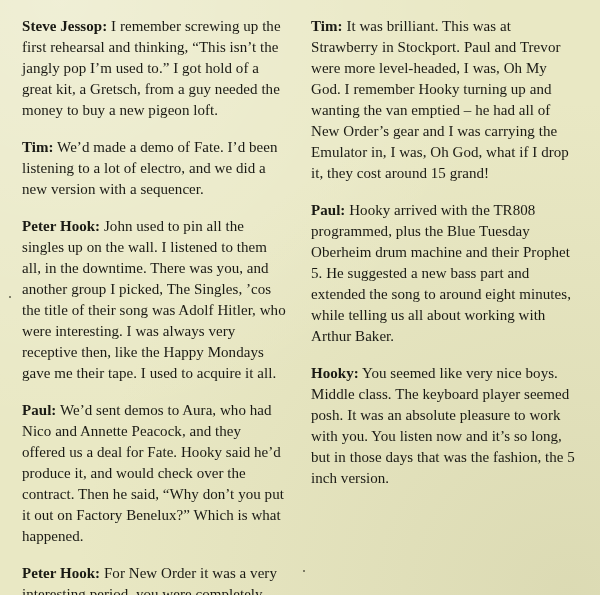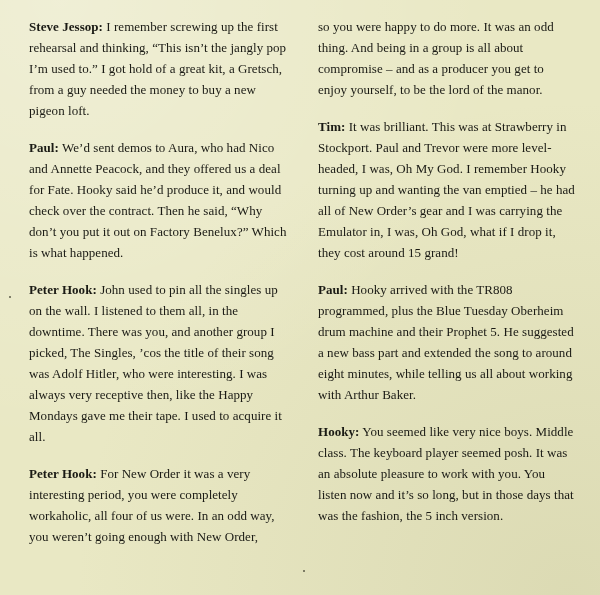--- a/index.html
+++ b/index.html
@@ -29,22 +29,22 @@
   .columns {
     display: flex;
     gap: 24px;
     height: 100%;
   }
   .col {
     width: 265px;
     flex: 0 0 265px;
   }
   .para {
-    margin: 0 0 16px 7px;
-    font-size: 13px;
+    margin: 0 0 16px 0;
+    font-size: 15px;
     line-height: 21px;
     text-align: left;
     letter-spacing: 0.05px;
   }
   .para:last-child {
     margin-bottom: 0;
   }
   .spk {
     font-weight: bold;
   }
@@ -63,26 +63,26 @@
 <body>
 
 <div class="page">
   <span class="dot dot-left"></span>
   <span class="dot dot-right"></span>
 
   <div class="columns">
 
     <div class="col">
       <p class="para"><span class="spk">Steve Jessop:</span><span> I remember screwing up the first rehearsal and thinking, “This isn’t the jangly pop I’m used to.” I got hold of a great kit, a Gretsch, from a guy needed the money to buy a new pigeon loft.</span></p>
+      <p class="para"><span class="spk">Tim:</span><span> We’d made a demo of Fate. I’d been listening to a lot of electro, and we did a new version with a sequencer.</span></p>
+      <p class="para"><span class="spk">Peter Hook:</span><span> John used to pin all the singles up on the wall. I listened to them all, in the downtime. There was you, and another group I picked, The Singles, ’cos the title of their song was Adolf Hitler, who were interesting. I was always very receptive then, like the Happy Mondays gave me their tape. I used to acquire it all.</span></p>
       <p class="para"><span class="spk">Paul:</span><span> We’d sent demos to Aura, who had Nico and Annette Peacock, and they offered us a deal for Fate. Hooky said he’d produce it, and would check over the contract. Then he said, “Why don’t you put it out on Factory Benelux?” Which is what happened.</span></p>
-      <p class="para"><span class="spk">Peter Hook:</span><span> John used to pin all the singles up on the wall. I listened to them all, in the downtime. There was you, and another group I picked, The Singles, ’cos the title of their song was Adolf Hitler, who were interesting. I was always very receptive then, like the Happy Mondays gave me their tape. I used to acquire it all.</span></p>
       <p class="para"><span class="spk">Peter Hook:</span><span> For New Order it was a very interesting period, you were completely workaholic, all four of us were. In an odd way, you weren’t going enough with New Order,</span></p>
     </div>
 
     <div class="col">
-      <p class="para"><span class="spk"></span><span>so you were happy to do more. It was an odd thing. And being in a group is all about compromise – and as a producer you get to enjoy yourself, to be the lord of the manor.</span></p>
       <p class="para"><span class="spk">Tim:</span><span> It was brilliant. This was at Strawberry in Stockport. Paul and Trevor were more level-headed, I was, Oh My God. I remember Hooky turning up and wanting the van emptied – he had all of New Order’s gear and I was carrying the Emulator in, I was, Oh God, what if I drop it, they cost around 15 grand!</span></p>
       <p class="para"><span class="spk">Paul:</span><span> Hooky arrived with the TR808 programmed, plus the Blue Tuesday Oberheim drum machine and their Prophet 5. He suggested a new bass part and extended the song to around eight minutes, while telling us all about working with Arthur Baker.</span></p>
       <p class="para"><span class="spk">Hooky:</span><span> You seemed like very nice boys. Middle class. The keyboard player seemed posh. It was an absolute pleasure to work with you. You listen now and it’s so long, but in those days that was the fashion, the 5 inch version.</span></p>
     </div>
 
   </div>
 </div>
 
 </body></html>

